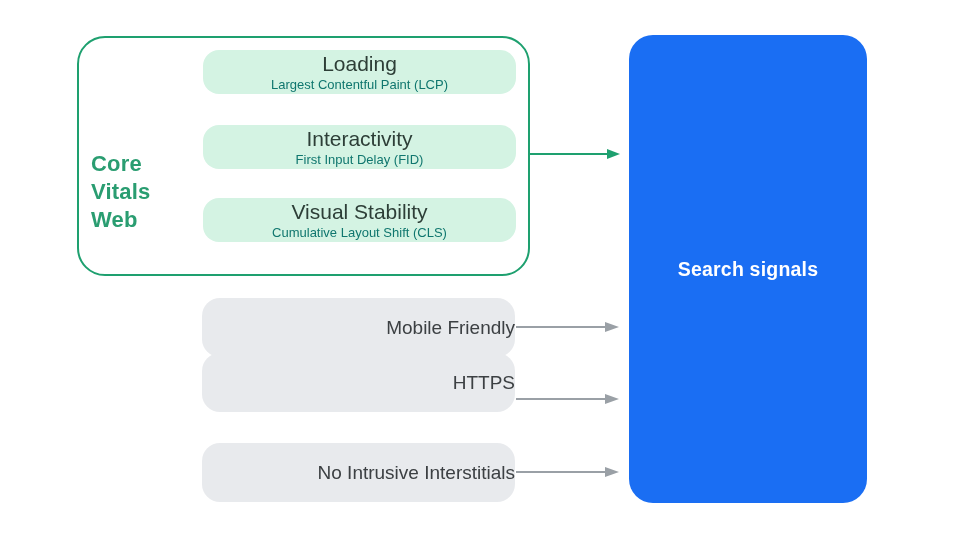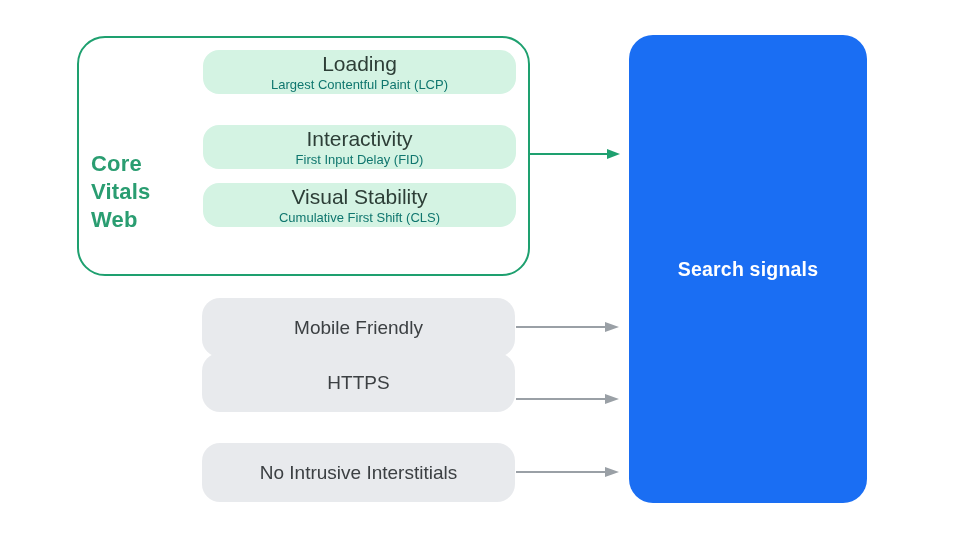--- a/index.html
+++ b/index.html
@@ -46,42 +46,42 @@
     background: #d4f3e3;
     border-radius: 16px;
     display: flex;
     flex-direction: column;
     align-items: center;
     justify-content: center;
     text-align: center;
   }
   .vital-card.v1 { top: 50px; }
   .vital-card.v2 { top: 125px; }
-  .vital-card.v3 { top: 183px; }
+  .vital-card.v3 { top: 198px; }
   .vital-title {
     font-size: 21px;
     line-height: 25px;
     color: #2d3e37;
   }
   .vital-sub {
     font-size: 13px;
     line-height: 17px;
     color: #0f766e;
   }
 
   
   .signal-card {
     position: absolute;
     left: 202px;
     width: 313px; height: 59px;
     background: #e8eaed;
     border-radius: 18px;
     display: flex;
     align-items: center;
-    justify-content: center;
+    justify-content: flex-end;
   }
   .signal-card.s1 { top: 298px; }
   .signal-card.s2 { top: 353px; }
   .signal-card.s3 { top: 443px; }
   .signal-label {
     font-size: 19px;
     color: #3c4043;
   }
 
   
@@ -143,21 +143,21 @@
   <div class="vital-card v1">
     <div class="vital-title">Loading</div>
     <div class="vital-sub">Largest Contentful Paint (LCP)</div>
   </div>
   <div class="vital-card v2">
     <div class="vital-title">Interactivity</div>
     <div class="vital-sub">First Input Delay (FID)</div>
   </div>
   <div class="vital-card v3">
     <div class="vital-title">Visual Stability</div>
-    <div class="vital-sub">Cumulative First Shift (CLS)</div>
+    <div class="vital-sub">Cumulative Layout Shift (CLS)</div>
   </div>
 
   <div class="arrow arrow-green">
     <span class="shaft"></span>
     <span class="head"></span>
   </div>
 
   <div class="signal-card s1">
     <div class="signal-label">Mobile Friendly</div>
   </div>

